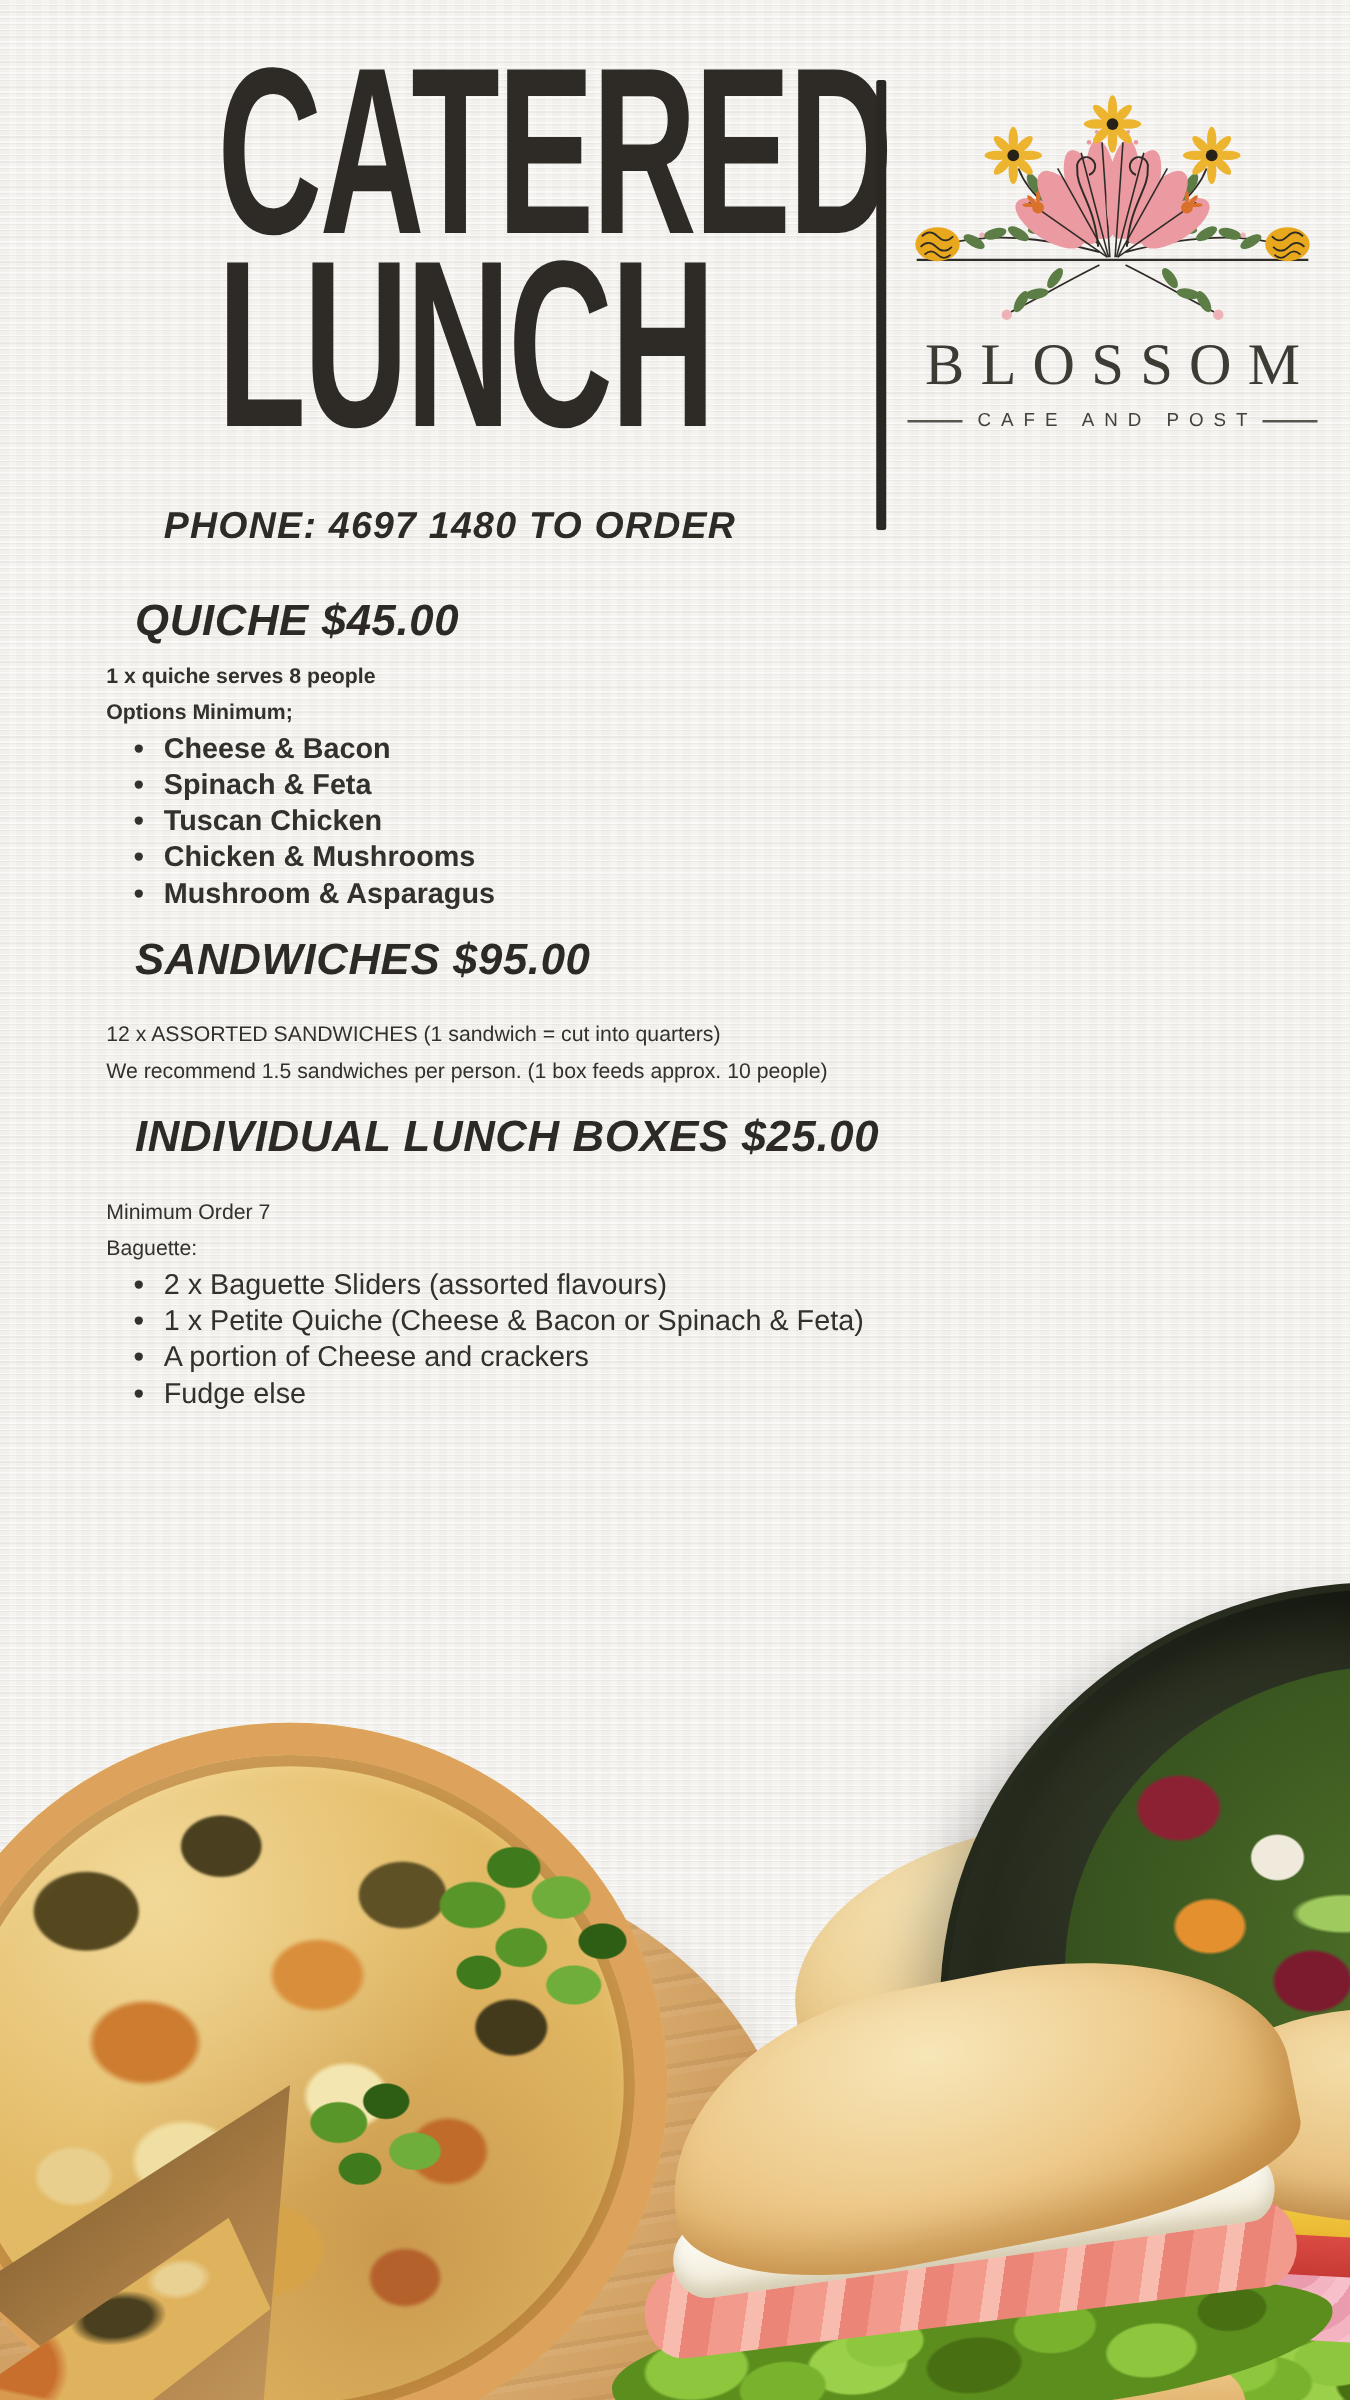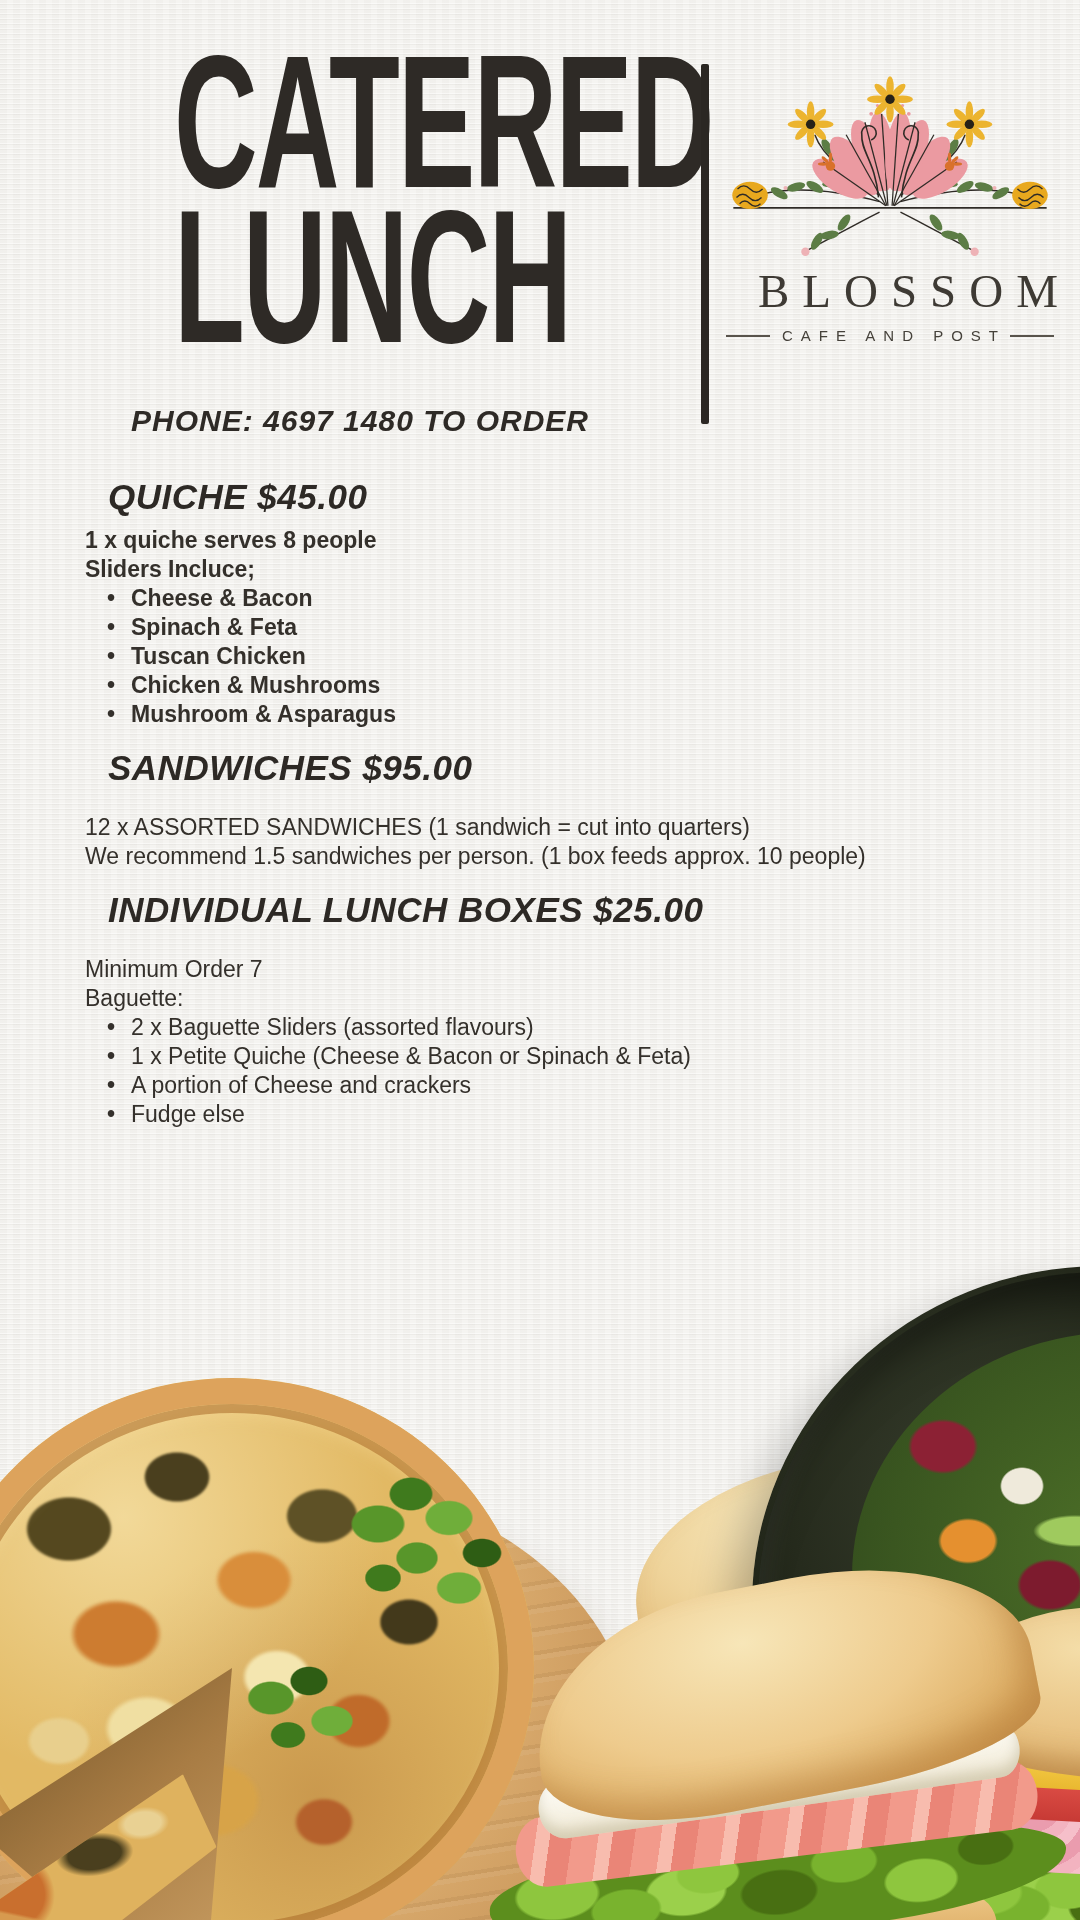--- a/index.html
+++ b/index.html
@@ -17,37 +17,37 @@
       repeating-linear-gradient(90deg, rgba(120,112,98,0.03) 0 7px, transparent 7px 13px);
   }
   
   .title-wrap{position:absolute; left:55px; top:44px; width:610px; text-align:center; color:var(--ink);}
   .title-line{
     font-weight:700; font-size:190px; line-height:155px; letter-spacing:-3px;
     transform:scaleX(0.61); transform-origin:50% 50%; white-space:nowrap; color:#2e2a26;
   }
   .phone{margin-top:50px; font-size:30px; font-weight:700; font-style:italic; letter-spacing:1px; color:#2e2a26;}
   .divider{position:absolute; left:701px; top:64px; width:8px; height:360px; background:#2b2723; border-radius:2px;}
-  .logo{position:absolute; left:722px; top:70px; width:336px; text-align:right;}
+  .logo{position:absolute; left:722px; top:70px; width:336px; text-align:center;}
   .logo-name{
     font-family:"Liberation Serif",serif; font-size:47px; font-weight:400; color:#3e3a34;
     letter-spacing:13px; margin-right:-13px; margin-top:2px; white-space:nowrap;
   }
   .tagline-row{display:flex; align-items:center; justify-content:center; gap:12px; margin-top:9px;}
   .dash{width:44px; height:2px; background:#59544c;}
   .logo-tagline{font-size:15px; letter-spacing:8px; margin-right:-8px; color:#45413a; white-space:nowrap;}
   
   .menu{position:absolute; left:85px; top:476px; width:920px; color:#34302b;}
   .menu-section{margin-bottom:18px;}
   .sec-heading{
     font-size:35px; font-style:italic; font-weight:700; letter-spacing:0.5px;
     color:#2d2925; line-height:42px; margin-bottom:8px;margin-left:23px;
   }
   .menu-section:not(:first-child) .sec-heading{margin-top:10px; margin-bottom:24px;}
-  .sec-line{font-size:23px; line-height:29px;}
+  .sec-line{font-size:17px; line-height:29px;}
   .sec-bullets{list-style:none; width:700px;}
   .sec-bullets li{font-size:23px; line-height:29px; padding-left:46px; position:relative;}
   .sec-bullets li::before{content:"•"; position:absolute; left:22px; font-weight:700;}
   .menu-section:first-child .sec-line,
   .menu-section:first-child .sec-bullets li{font-weight:700;}
   
   .photos{position:absolute; inset:0; pointer-events:none;}
   .photos div{position:absolute;}
   
   .photo-quiche{left:-70px; top:1372px; width:780px; height:560px; z-index:2;}
@@ -280,21 +280,21 @@
       <span class="dash"></span>
       <div class="logo-tagline">CAFE AND POST</div>
       <span class="dash"></span>
     </div>
   </div>
 
   <main class="menu" id="menu">
       <section class="menu-section">
         <h2 class="sec-heading">QUICHE $45.00</h2>
         <p class="sec-line">1 x quiche serves 8 people</p>
-        <p class="sec-line">Sliders Incluce;</p>
+        <p class="sec-line">Options Minimum;</p>
         <ul class="sec-bullets">
           <li>Cheese &amp; Bacon</li>
           <li>Spinach &amp; Feta</li>
           <li>Tuscan Chicken</li>
           <li>Chicken &amp; Mushrooms</li>
           <li>Mushroom &amp; Asparagus</li>
         </ul>
       </section>
       <section class="menu-section">
         <h2 class="sec-heading">SANDWICHES $95.00</h2>

